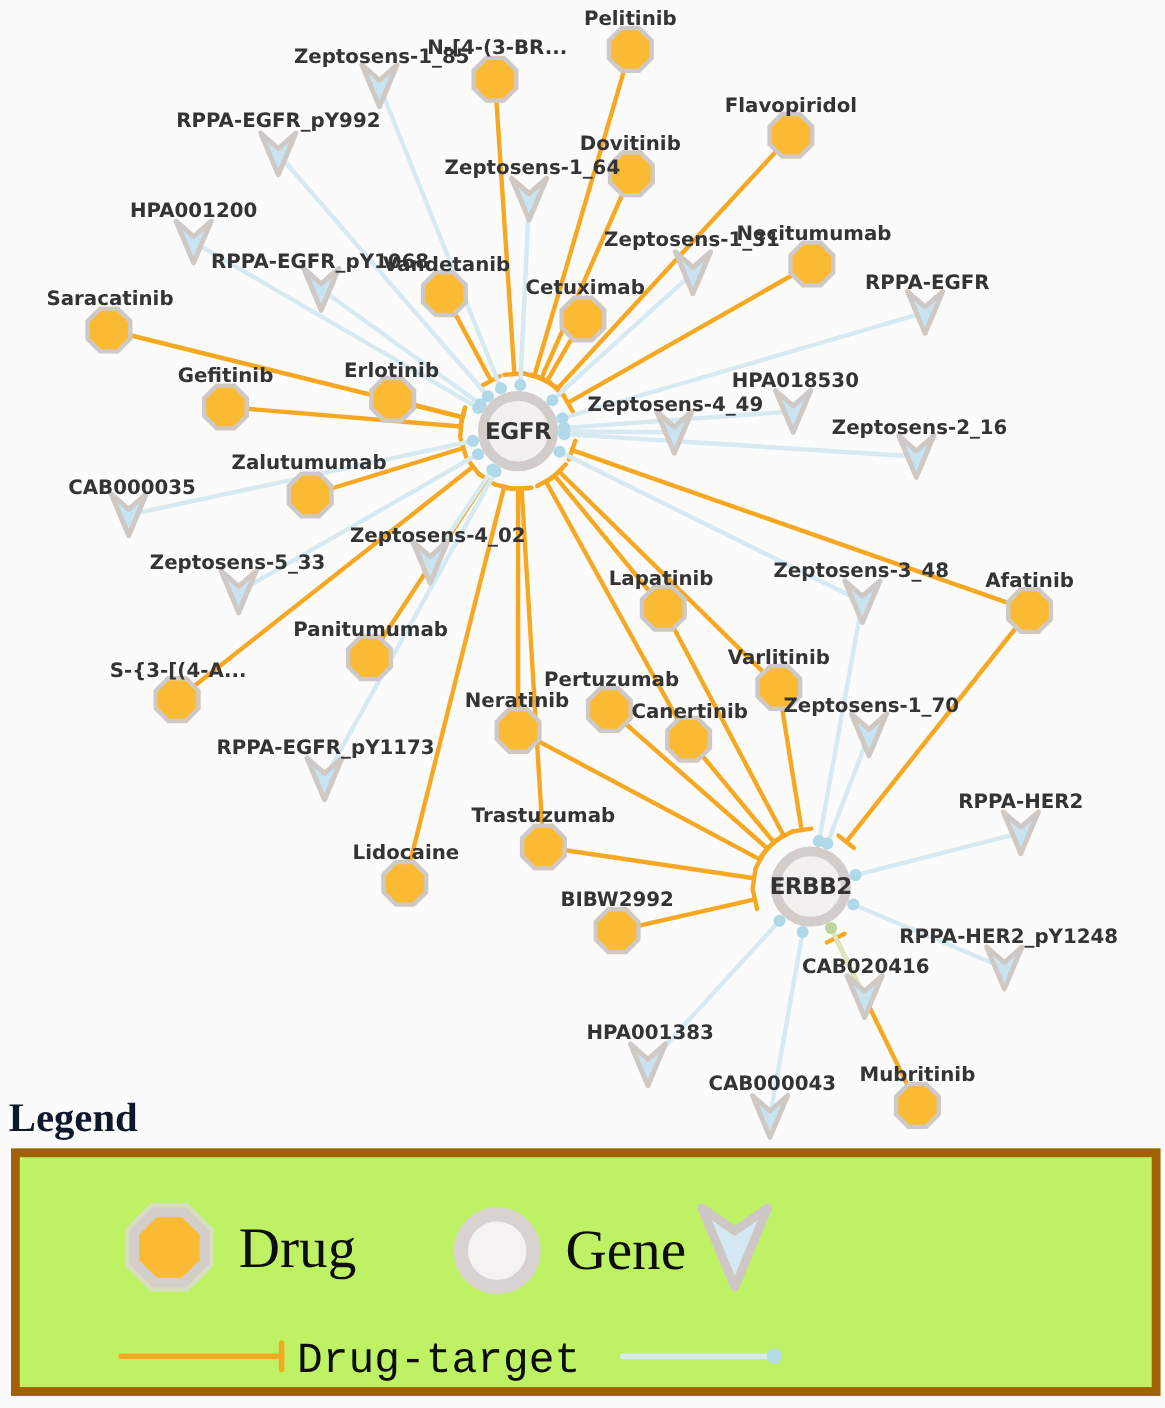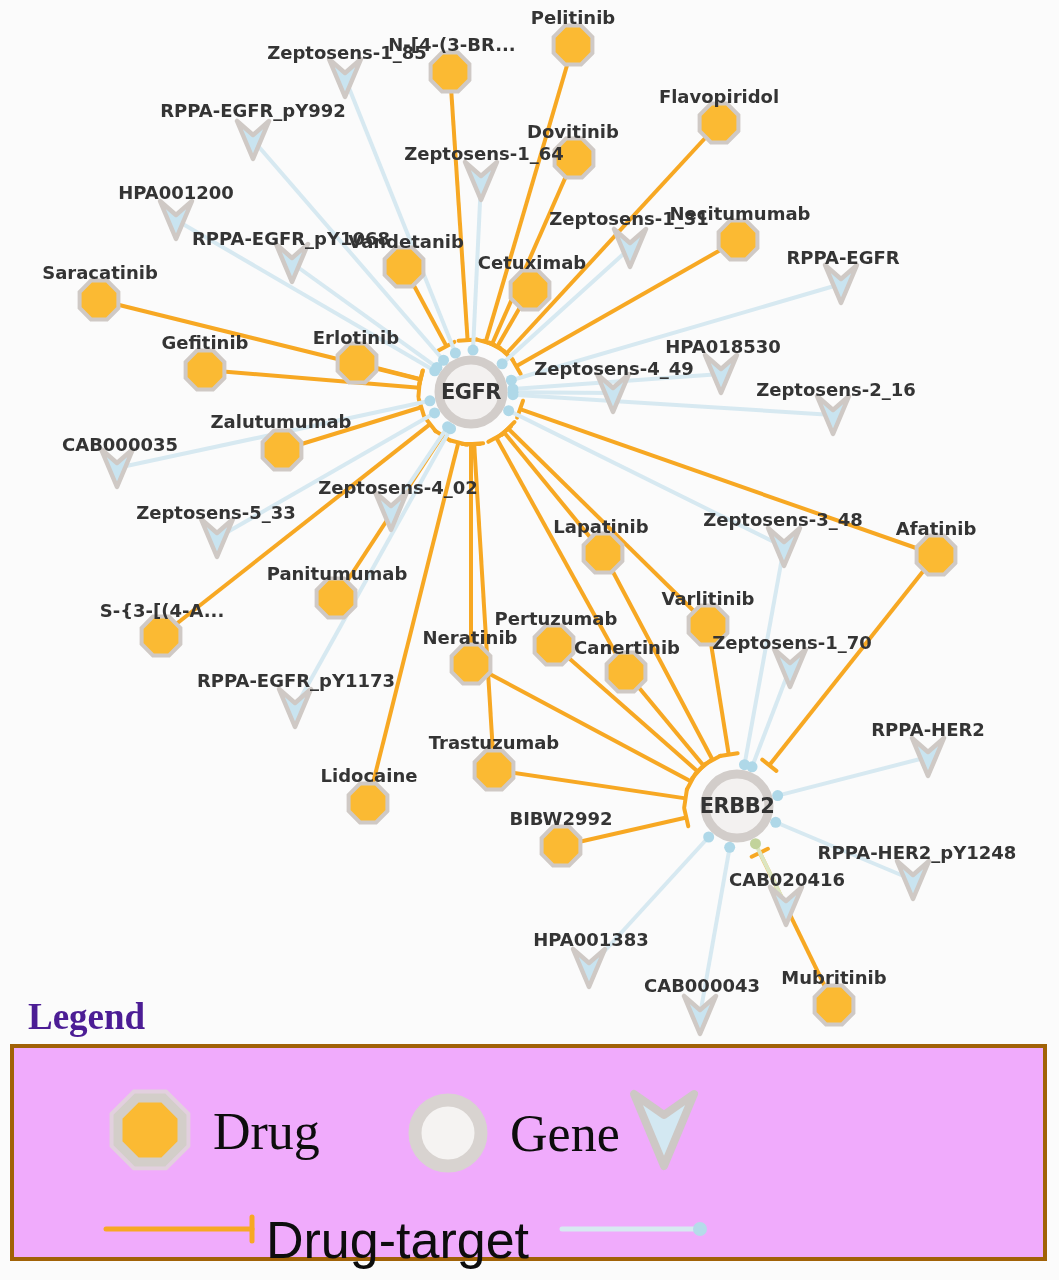--- a/index.html
+++ b/index.html
@@ -2,27 +2,27 @@
 <html><head>
 <meta charset="utf-8">
 <style>
   html,body{margin:0;padding:0;background:#ffffff;}
   .stage{position:relative;width:1059px;height:1280px;background:#FBFBFB;overflow:hidden;
          font-family:"DejaVu Sans", sans-serif;}
   svg{display:block;}
   #network-svg{position:absolute;left:0;top:0;}
   .node-label{font-family:"DejaVu Sans", sans-serif;font-weight:bold;font-size:18px;fill:#343434;}
   .gene-label{font-family:"DejaVu Sans", sans-serif;font-weight:bold;font-size:21px;fill:#333;letter-spacing:-0.5px;}
-  .legend-title{position:absolute;left:28px;top:995px;font-family:"Liberation Serif", serif;
-                font-weight:bold;font-size:37px;color:#4c1d95;}
+  .legend-title{position:absolute;left:8px;top:995px;font-family:"Liberation Serif", serif;
+                font-weight:bold;font-size:37px;color:#0f172a;}
   .legend-box{position:absolute;left:10px;top:1044px;width:1029px;height:209px;
-              border:4px solid #a16207;background:#f0abfc;}
+              border:8px solid #a16207;background:#bef264;}
   .legend-box .abs{position:absolute;}
   .legend-text{font-family:"Liberation Serif", serif;color:#0d0d0d;font-size:52px;line-height:1;}
-  .legend-text2{font-family:Liberation Sans, sans-serif;color:#0d0d0d;font-size:52px;line-height:1;}
+  .legend-text2{font-family:Liberation Mono, monospace;color:#0d0d0d;font-size:39px;line-height:1;}
 </style>
 </head>
 <body>
 
 <div class="stage">
 
   <svg id="network-svg" width="1059" height="1280" viewBox="0 0 1059 1280">
       <g>
         <line x1="573" y1="45" x2="485.6648647704557" y2="342.1107051436458" stroke="#F7A823" stroke-width="4"></line>
         <line x1="477.03017912224055" y1="339.57255547183615" x2="494.2995504186709" y2="344.6488548154555" stroke="#F7A823" stroke-width="4" stroke-linecap="round"></line>

